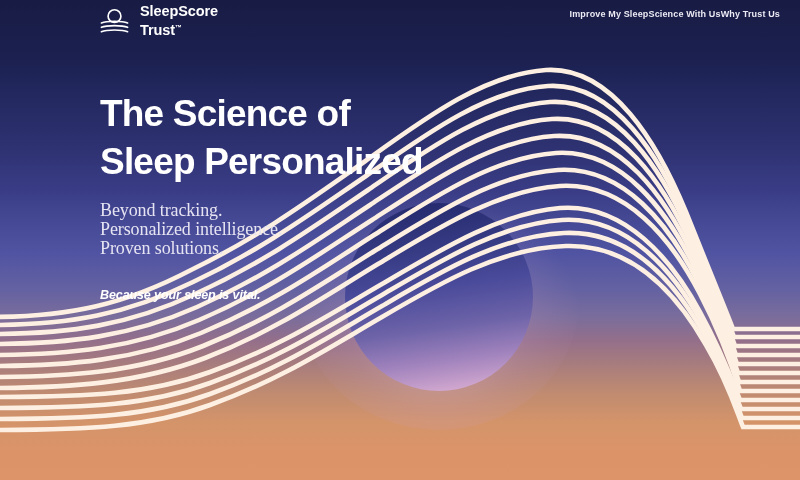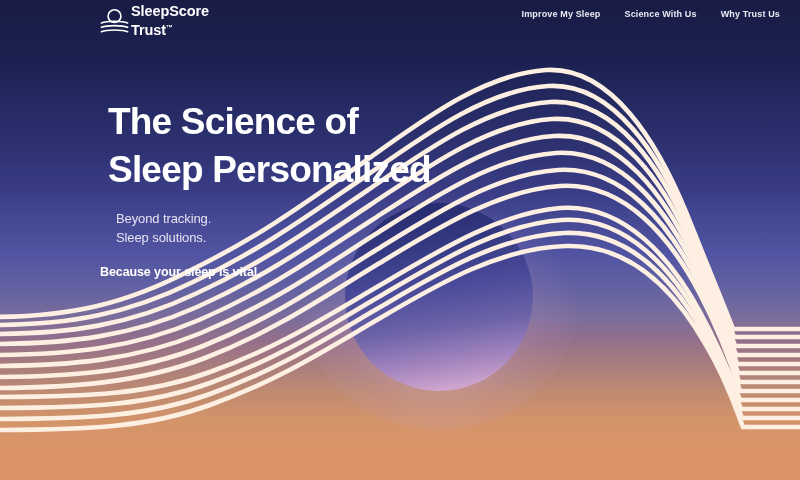--- a/index.html
+++ b/index.html
@@ -49,20 +49,21 @@
     display: flex;
     align-items: center;
     z-index: 10;
   }
   .brand {
     position: absolute;
     left: 98px;
     top: 4px;
     display: flex;
     align-items: center;
+    gap: 9px;
     text-decoration: none;
   }
   .brand-mark {
     width: 33px;
     height: 33px;
     flex: none;
     display: block;
   }
   .brand-text {
     color: #ffffff;
@@ -81,64 +82,65 @@
     vertical-align: 5px;
     letter-spacing: 0;
   }
 
   .main-nav {
     position: absolute;
     right: 20px;
     top: 9px;
     display: flex;
     align-items: center;
-    gap: 24px;
     margin-left: 36px;
   }
   .nav-link {
     color: #eceaf4;
     font-size: 9px;
     font-weight: bold;
     letter-spacing: 0.15px;
     text-decoration: none;
     white-space: nowrap;
   }
 
   
   .hero {
     position: absolute;
     left: 100px;
     top: 90px;
     z-index: 8;
     width: 420px;
   }
   .hero-title {
-    margin: 8px;
+    margin: 0;
     color: #ffffff;
     font-size: 37px;
     font-weight: bold;
     line-height: 48px;
     letter-spacing: -0.8px;
     white-space: nowrap;
   }
   .hero-sub {
-    margin: 15px 0 0 16px;
+    margin: 15px 0 0 0;
     color: #e6e4f2;
-    font-size: 13px;
+    font-size: 18px;
     line-height: 19px;
     font-weight: normal;
     letter-spacing: -0.1px;
+    font-family: Liberation Serif, serif;
   }
   .hero-kicker {
-    margin: 16px 0 0 0;
+    margin: 28px 0 0 0;
     color: #ffffff;
     font-size: 12.5px;
     line-height: 19px;
     font-weight: bold;
     letter-spacing: -0.1px;
+    font-style: italic;
   }
 </style>
 </head>
 <body>
 
 <div id="page">
 
   <svg id="art" viewBox="0 0 800 480" preserveAspectRatio="none">
     <defs>
       <linearGradient id="sphereGrad" x1="0.42" y1="0" x2="0.56" y2="1">
@@ -211,18 +213,19 @@
 
   </header>
 
   <section class="hero">
     <h1 class="hero-title">
       <span style="display:block">The Science of</span>
       <span style="display:block">Sleep Personalized</span>
     </h1>
     <p class="hero-sub">
       <span style="display:block">Beyond tracking.</span>
-      <span style="display:block">Sleep solutions.</span>
+      <span style="display:block">Personalized intelligence.</span>
+      <span style="display:block">Proven solutions.</span>
     </p>
     <p class="hero-kicker">Because your sleep is vital.</p>
   </section>
 
 </div>
 
 </body></html>

